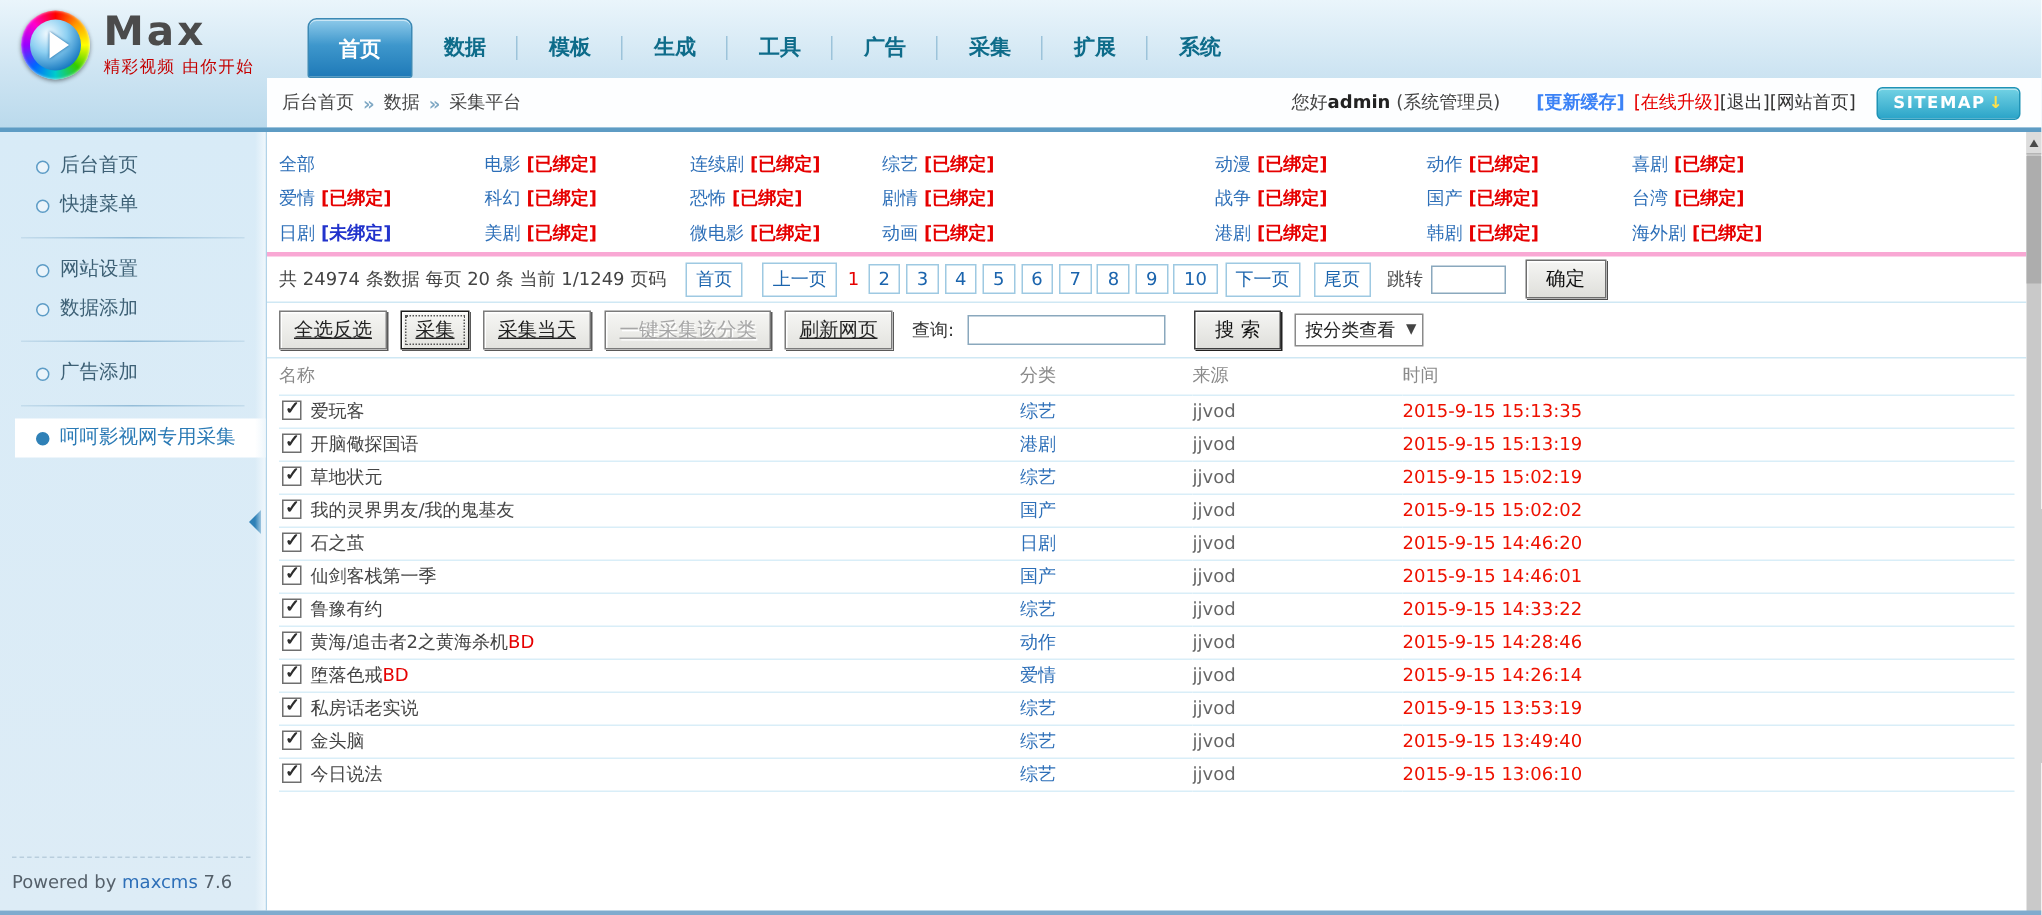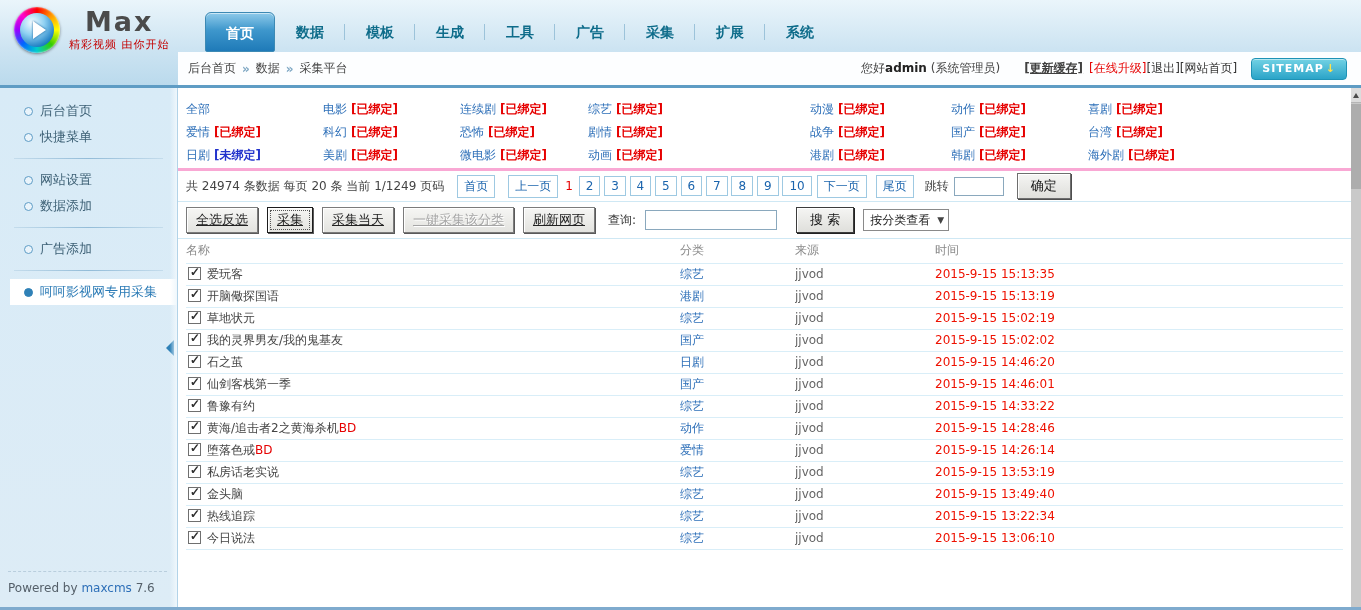--- a/index.html
+++ b/index.html
@@ -4,21 +4,21 @@
 <style>
   * { box-sizing:border-box; margin:0; padding:0; }
   html,body { width:1361px; height:610px; overflow:hidden; }
   body { position:relative; font-family:"DejaVu Sans","Liberation Sans",sans-serif; font-size:12px; background:#fff; }
 
   
   #header { position:absolute; left:0; top:0; width:100%; height:88px;
     background:linear-gradient(#eaf5fb, #cde4f2 55%, #b9d9ec); z-index:2; }
   #header::after { content:""; position:absolute; left:0; bottom:0; width:100%; height:3px; background:#5e9cc4; }
 
-  .logo { position:absolute; left:14px; top:7px; display:flex; align-items:center; gap:9px;text-align:center; }
+  .logo { position:absolute; left:14px; top:7px; display:flex; align-items:center; gap:9px; }
   .logo-icon { width:46px; height:46px; border-radius:50%; position:relative;
     background:conic-gradient(#f00,#f90,#ff0,#3c0,#0cc,#06f,#90f,#f0c,#f00);
     box-shadow:0 1px 3px rgba(0,0,0,.45), inset 0 0 2px rgba(255,255,255,.8); }
   .logo-icon::before { content:""; position:absolute; inset:6px; border-radius:50%;
     background:radial-gradient(circle at 35% 28%, #f3fbff 0%, #8ed0f2 38%, #1779c0 78%, #0d5fa0); }
   .logo-icon::after { content:""; position:absolute; left:19px; top:14px;
     border-left:13px solid #fff; border-top:9px solid transparent; border-bottom:9px solid transparent;
     filter:drop-shadow(0 0 1px #0b5c9a); }
   .logo-text .brand { font-size:27px; font-weight:bold; color:#4b4b4b; letter-spacing:2px; line-height:26px; }
   .logo-text .tagline { font-size:11px; font-weight:normal; color:#c40000; margin-top:2px; letter-spacing:1px; }
@@ -32,21 +32,21 @@
 
   #topbar { position:absolute; left:178px; top:52px; right:0; height:33px; background:#fdfeff;
     display:flex; align-items:center; justify-content:space-between; padding:0 14px 0 10px; }
   #breadcrumb { display:flex; align-items:center; gap:6px; color:#444; }
   #breadcrumb .crumb { color:#444; cursor:pointer; }
   #breadcrumb .bc-sep { color:#7fa8c4; font-weight:bold; }
   #topbar-right { display:flex; align-items:center; gap:6px; color:#444; }
   .greet { margin-right:10px; }
   .greet b { color:#222; }
   .hdr-link { cursor:pointer; }
-  .hdr-link.red-bold { color:#404040; font-weight:bold; margin-left:8px;text-decoration:underline; }
+  .hdr-link.red-bold { color:#3b82f6; font-weight:bold; margin-left:8px; }
   .hdr-link.red { color:#e60000; margin-left:6px; }
   .hdr-link.plain { color:#333; }
   #sitemap-btn { margin-left:8px; padding:3px 10px 4px; border-radius:4px; cursor:pointer;
     background:linear-gradient(#72d2e4, #2ba4c8); border:1px solid #1f93b6; color:#fff;
     font-weight:bold; font-size:11px; letter-spacing:1px; box-shadow:inset 0 1px 0 rgba(255,255,255,.5); }
   #sitemap-btn .dn { color:#ffe14a; margin-left:2px; }
 
   
   #sidebar { position:absolute; left:0; top:88px; width:178px; bottom:3px;
     background:linear-gradient(180deg, #d8ebf7, #ddecf6); border-right:1px solid #b2d3e8; z-index:1; }
@@ -322,26 +322,20 @@
           <td class="cell-src">jjvod</td>
           <td class="cell-time">2015-9-15 13:53:19</td>
         </tr>
         <tr>
           <td><input type="checkbox" checked="" style=""><span class="row-name">金头脑</span></td>
           <td><span class="cell-cat">综艺</span></td>
           <td class="cell-src">jjvod</td>
           <td class="cell-time">2015-9-15 13:49:40</td>
         </tr>
         <tr>
-          <td><input type="checkbox" checked="" style=""><span class="row-name">热线追踪</span></td>
-          <td><span class="cell-cat">综艺</span></td>
-          <td class="cell-src">jjvod</td>
-          <td class="cell-time">2015-9-15 13:22:34</td>
-        </tr>
-        <tr>
           <td><input type="checkbox" checked="" style=""><span class="row-name">今日说法</span></td>
           <td><span class="cell-cat">综艺</span></td>
           <td class="cell-src">jjvod</td>
           <td class="cell-time">2015-9-15 13:06:10</td>
         </tr>
       </tbody>
   </table>
 </div>
 
 <div id="scrollbar">

